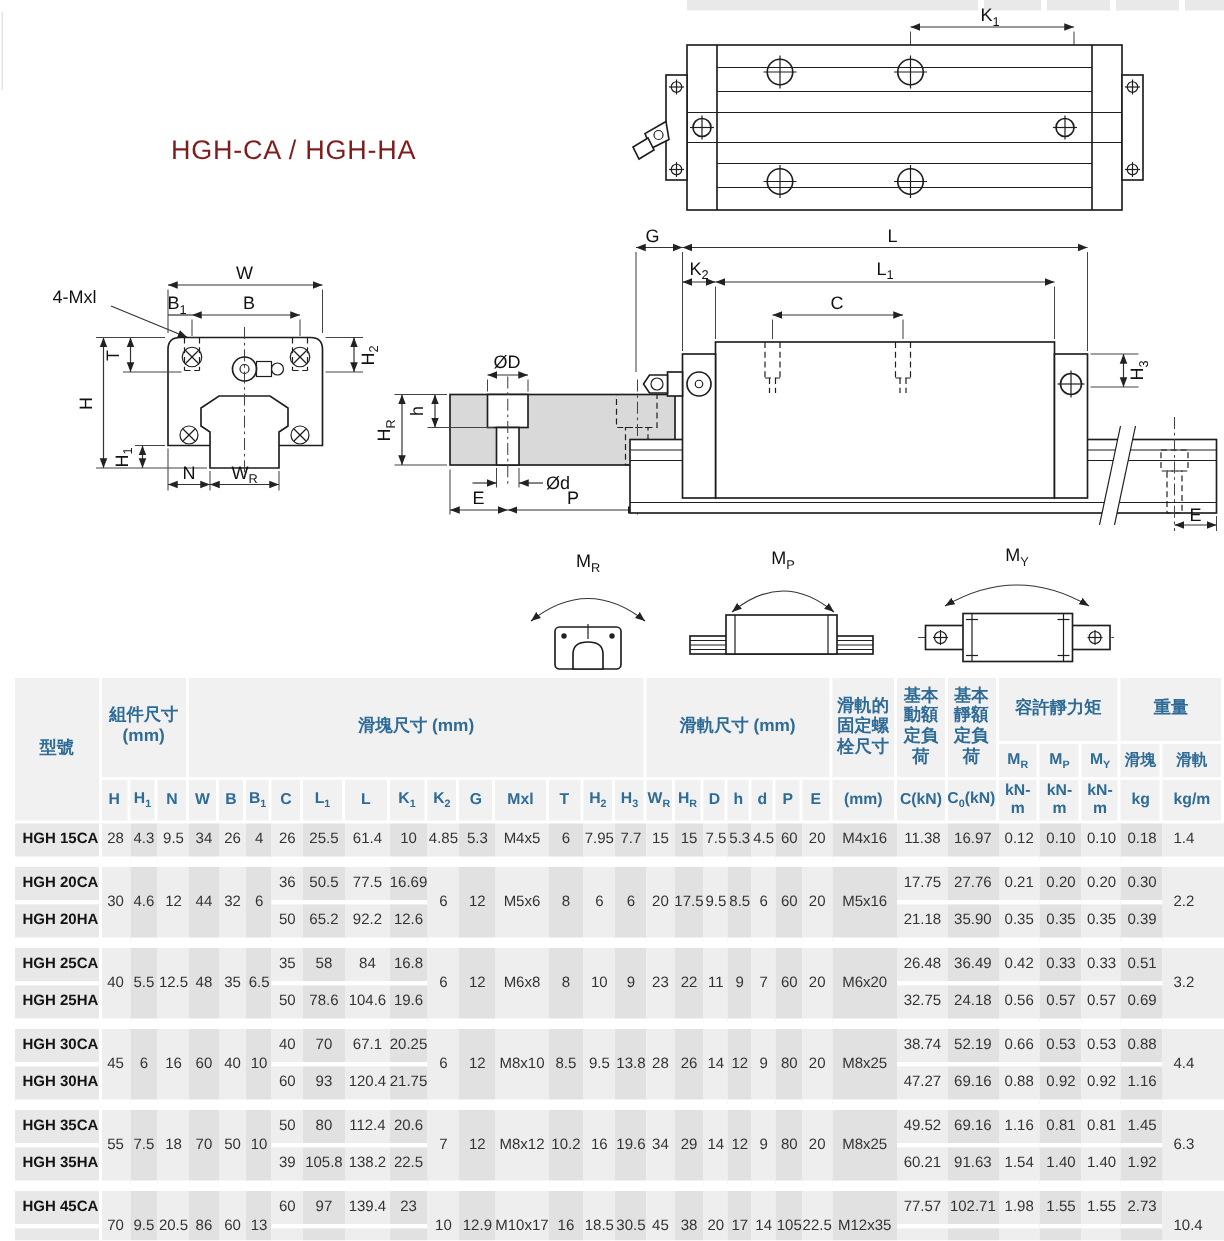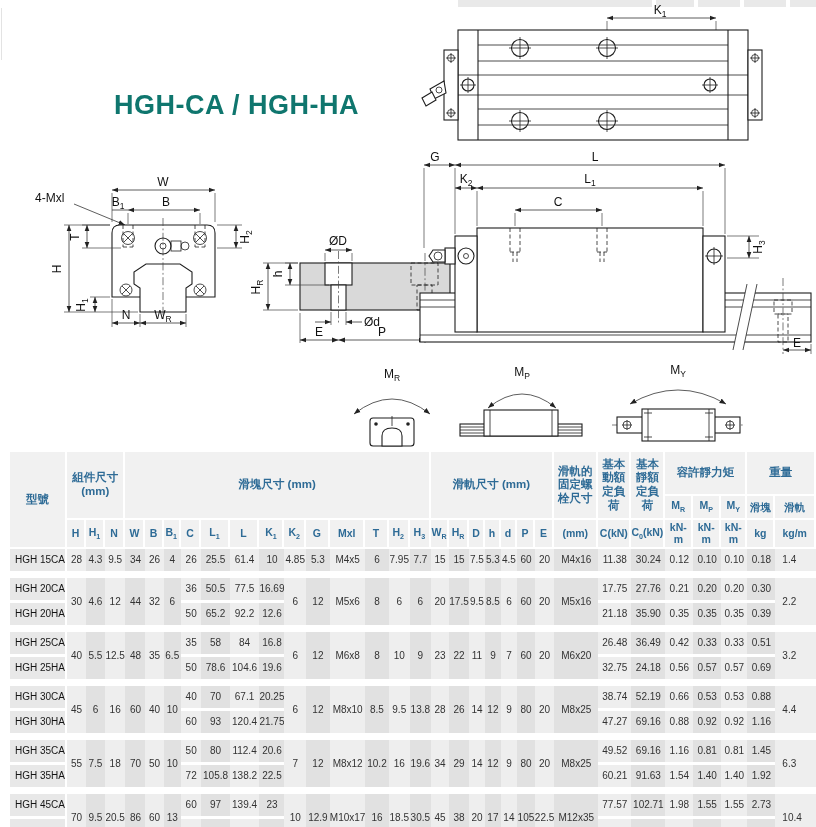--- a/index.html
+++ b/index.html
@@ -1,19 +1,19 @@
 <!DOCTYPE html>
 <html><head>
 <meta charset="utf-8">
 <style>
   html,body{margin:0;padding:0;background:#fff;}
   #page{position:relative;width:816px;height:827px;background:#fff;overflow:hidden;
         font-family:"Liberation Sans",sans-serif;}
-  #title{position:absolute;left:114px;top:90px;font-size:27px;font-weight:bold;
-         color:#0f766e;letter-spacing:.5px;}
+  #title{position:absolute;left:114px;top:90px;font-size:18px;font-weight:normal;
+         color:#7f1d1d;letter-spacing:.5px;}
   .strip{position:absolute;top:0;height:7px;background:#e9e9e9;}
   #leftline{position:absolute;left:1px;top:8px;width:1px;height:52px;background:#e3e3e3;}
   svg{position:absolute;overflow:visible;}
   .lbl{font-family:"Liberation Sans",sans-serif;font-size:12px;fill:#111;}
   .ss{font-size:8.5px;}
   .dln{stroke:#1e1e1e;stroke-width:1.1;fill:none;}
   .dthin{stroke:#1e1e1e;stroke-width:.8;fill:none;}
   .dim{stroke:#333;stroke-width:.8;fill:none;}
   .ext{stroke:#444;stroke-width:.7;fill:none;}
   .dsh{stroke-dasharray:4 2.5;}
@@ -23,21 +23,21 @@
   
   #spec{position:absolute;left:10px;top:452px;border-collapse:separate;border-spacing:0;
         table-layout:fixed;}
   #spec th{background:#f1f1f1;color:#2e6b96;font-weight:bold;border-right:2px solid #fff;
         border-bottom:2px solid #fff;white-space:pre-line;text-align:center;
         vertical-align:middle;padding:1px 0;font-size:11.5px;line-height:1.18;}
   #spec tr.hr1{height:44px;} #spec tr.hr2{height:24px;} #spec tr.hr3{height:28px;}
   #spec th.uh{font-size:10.5px;} #spec th.sh{font-size:10.5px;}
   #spec td{height:22px;text-align:center;vertical-align:middle;font-size:10px;color:#333;
         border-bottom:3px solid #fff;padding:0;overflow:hidden;white-space:nowrap;}
-  #spec td.model{text-align:left;padding-left:5px;font-weight:normal;color:#141414;
+  #spec td.model{text-align:left;padding-left:5px;font-weight:bold;color:#141414;
         background:#e8e8e8;border-right:2px solid #fff;}
   #spec td.ca{background:#eeeeee;} #spec td.cb{background:#e1e1e1;}
   #spec td.rk{text-align:left;padding-left:7px;}
   #spec tr.sp td{height:4px;border:none;background:#fff;padding:0;}
   sub{font-size:.68em;}
 </style>
 </head>
 <body>
 
 <div id="page">
@@ -465,21 +465,21 @@
           <td class="cb">7.7</td>
           <td class="ca">15</td>
           <td class="cb">15</td>
           <td class="ca">7.5</td>
           <td class="cb">5.3</td>
           <td class="ca">4.5</td>
           <td class="cb">60</td>
           <td class="ca">20</td>
           <td class="cb">M4x16</td>
           <td class="ca">11.38</td>
-          <td class="cb">30.24</td>
+          <td class="cb">16.97</td>
           <td class="ca">0.12</td>
           <td class="cb">0.10</td>
           <td class="ca">0.10</td>
           <td class="cb">0.18</td>
           <td class="ca rk">1.4</td>
         </tr>
         <tr class="sp">
           <td colspan="32"></td>
         </tr>
         <tr>
@@ -661,21 +661,21 @@
           <td class="ca">49.52</td>
           <td class="cb">69.16</td>
           <td class="ca">1.16</td>
           <td class="cb">0.81</td>
           <td class="ca">0.81</td>
           <td class="cb">1.45</td>
           <td rowspan="2" class="ca rk">6.3</td>
         </tr>
         <tr>
           <td class="model">HGH 35HA</td>
-          <td class="ca">72</td>
+          <td class="ca">39</td>
           <td class="cb">105.8</td>
           <td class="ca">138.2</td>
           <td class="cb">22.5</td>
           <td class="ca">60.21</td>
           <td class="cb">91.63</td>
           <td class="ca">1.54</td>
           <td class="cb">1.40</td>
           <td class="ca">1.40</td>
           <td class="cb">1.92</td>
         </tr>

